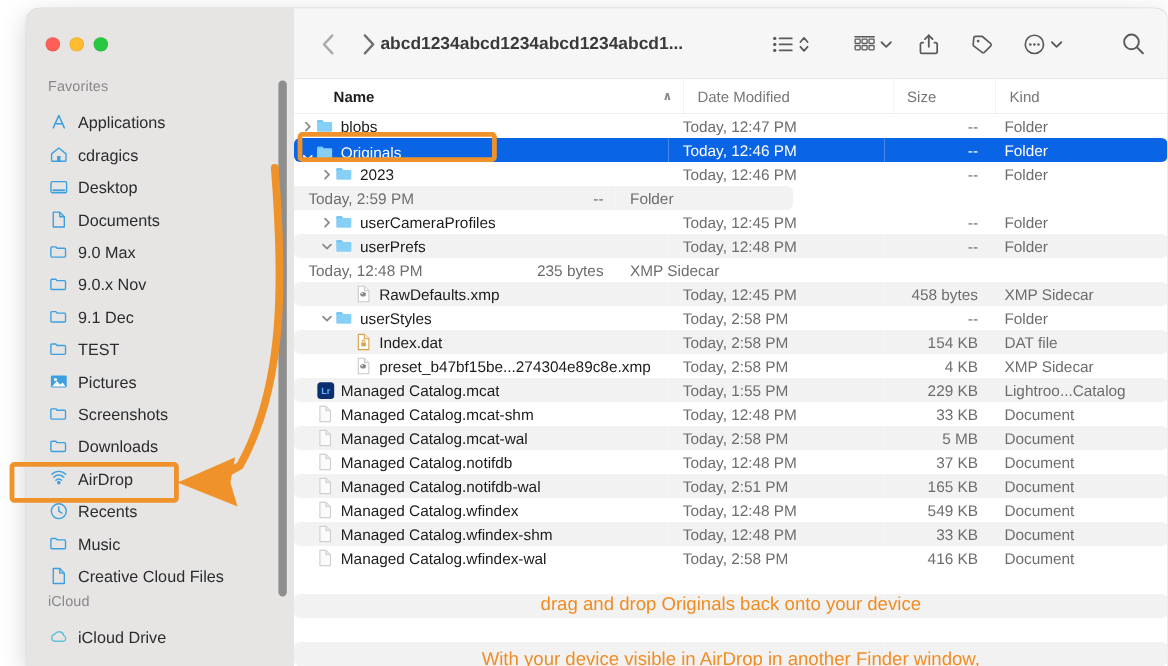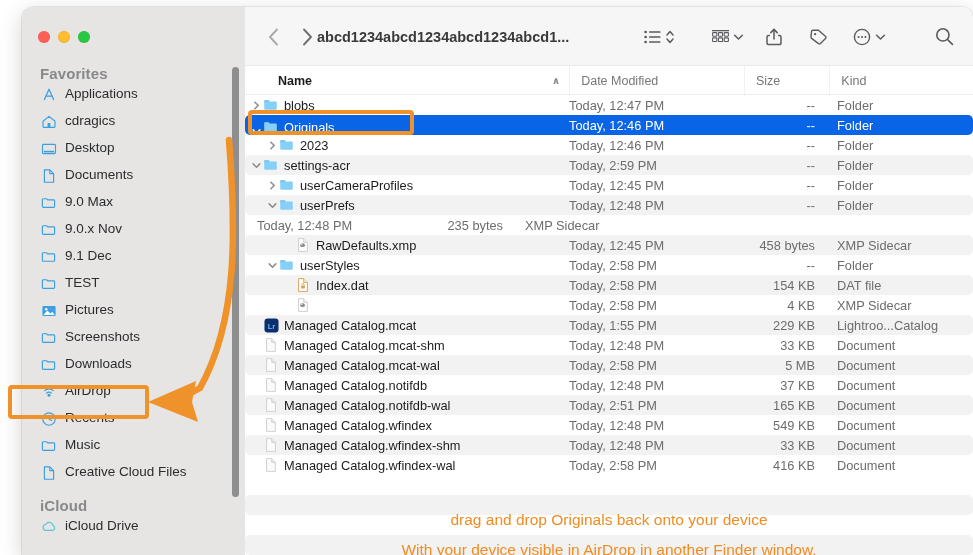--- a/index.html
+++ b/index.html
@@ -25,25 +25,25 @@
     border-top-left-radius:11px;
   }
   .traffic{position:absolute;left:16px;top:24px;display:flex;gap:8px;align-items:center;}
   .light{width:12px;height:12px;border-radius:50%;}
   .light.red{background:#ff5f57;box-shadow:inset 0 0 0 .5px rgba(0,0,0,.10);}
   .light.yellow{background:#febc2e;box-shadow:inset 0 0 0 .5px rgba(0,0,0,.10);}
   .light.green{background:#28c840;box-shadow:inset 0 0 0 .5px rgba(0,0,0,.10);}
 
   .sb-scroll{position:absolute;left:0;top:52px;width:223px;height:496px;overflow:hidden;}
   .sb-section{
-    font-size:15px;font-weight:700;color:#89888a;
+    font-size:12px;font-weight:400;color:#89888a;
     padding:6px 0 4px 18px;letter-spacing:.1px;
   }
   .sb-item{
-    display:flex;align-items:flex-start;gap:8px;
+    display:flex;align-items:flex-end;gap:8px;
     height:27px;margin:0 8px;padding-left:10px;border-radius:6px;
     font-size:13.5px;color:#2c2c2e;
     white-space:nowrap;
   }
   .sb-ico{width:17px;height:17px;flex:0 0 17px;display:flex;align-items:center;justify-content:center;}
   .sb-ico svg{display:block;}
 
   
   .sb-thumb{
     position:absolute;left:210px;top:60px;width:7px;height:430px;
@@ -452,34 +452,20 @@
                   <path d="M1.2 4.3a1 1 0 0 1 1-1h3.4l1.2 1.3H2.2a1 1 0 0 0-1 1Z" fill="#6ec3ef"></path>
                 </svg>
               </span>
               <span class="nm">2023</span>
             </div>
             <div class="cell c-date">Today, 12:46 PM</div>
             <div class="cell c-size">--</div>
             <div class="cell c-kind">Folder</div>
           </div>
           <div class="row alt">
-            <div class="cell c-name ind0">
-              <span class="disc">
-                <svg width="9" height="7" viewBox="0 0 9 7">
-                  <path d="M1.2 1.9 L4.5 5.2 L7.8 1.9" stroke="currentColor" stroke-width="1.5" fill="none" stroke-linecap="round" stroke-linejoin="round"></path>
-                </svg>
-              </span>
-              <span class="fico">
-                <svg width="16" height="16" viewBox="0 0 16 16" fill="none">
-                  <path d="M1.2 4.3a1 1 0 0 1 1-1h3.4l1.2 1.3h6a1 1 0 0 1 1 1v6.1a1 1 0 0 1-1 1H2.2a1 1 0 0 1-1-1Z" fill="#86d0f7"></path>
-                  <path d="M1.2 4.3a1 1 0 0 1 1-1h3.4l1.2 1.3H2.2a1 1 0 0 0-1 1Z" fill="#6ec3ef"></path>
-                </svg>
-              </span>
-              <span class="nm">settings-acr</span>
-            </div>
             <div class="cell c-date">Today, 2:59 PM</div>
             <div class="cell c-size">--</div>
             <div class="cell c-kind">Folder</div>
           </div>
           <div class="row">
             <div class="cell c-name ind1">
               <span class="disc">
                 <svg width="7" height="9" viewBox="0 0 7 9">
                   <path d="M1.9 1.2 L5.2 4.5 L1.9 7.8" stroke="currentColor" stroke-width="1.5" fill="none" stroke-linecap="round" stroke-linejoin="round"></path>
                 </svg>
@@ -577,20 +563,21 @@
             <div class="cell c-name ind2">
               <span class="disc"></span>
               <span class="fico">
                 <svg width="16" height="16" viewBox="0 0 16 16" fill="none">
                   <path d="M3.6 1.6h5.1l3.7 3.7v9.1H3.6Z" fill="#ffffff" stroke="#c9c9cd" stroke-width=".9" stroke-linejoin="round"></path>
                   <path d="M8.7 1.6v3.7h3.7" fill="#eeeef0" stroke="#c9c9cd" stroke-width=".9" stroke-linejoin="round"></path>
                   <ellipse cx="7.6" cy="8.2" rx="2.4" ry="1.9" fill="#8a8a8a"></ellipse>
                   <ellipse cx="6.8" cy="7.5" rx=".7" ry=".55" fill="#ffffff"></ellipse>
                 </svg>
               </span>
+              <span class="nm">preset_b47bf15be...274304e89c8e.xmp</span>
             </div>
             <div class="cell c-date">Today, 2:58 PM</div>
             <div class="cell c-size">4 KB</div>
             <div class="cell c-kind">XMP Sidecar</div>
           </div>
           <div class="row alt">
             <div class="cell c-name ind0">
               <span class="disc"></span>
               <span class="fico">
                 <svg width="15" height="15" viewBox="0 0 16 16">
@@ -727,21 +714,21 @@
             <div class="cell c-size"></div>
             <div class="cell c-kind"></div>
           </div>
           <div class="row alt">
             <div class="cell c-name"></div>
             <div class="cell c-date"></div>
             <div class="cell c-size"></div>
             <div class="cell c-kind"></div>
           </div>
           <div class="caption" style="top: 410px; margin-top: 36px;">With your device visible in AirDrop in another Finder window,</div>
-          <div class="caption" style="top: 416px;">drag and drop Originals back onto your device</div>
+          <div class="caption" style="top: 400px;">drag and drop Originals back onto your device</div>
         </div>
     </div>
   </div>
 
   <div class="hl-box" style="left:248px;top:110px;width:166px;height:25px;"></div>
   <div class="hl-box" style="left:8px;top:385px;width:141px;height:34px;"></div>
 
   <svg class="anno-svg" viewBox="0 0 973 555">
     <path d="M229 140 C 236 230, 238 320, 200 388 C 185 397, 175 400, 162 402" stroke="#f0922a" stroke-width="6.5" fill="none" stroke-linecap="round"></path>
     <path d="M148 402 L 196 381 L 192 402 L 198 422 Z" fill="#f0922a"></path>

